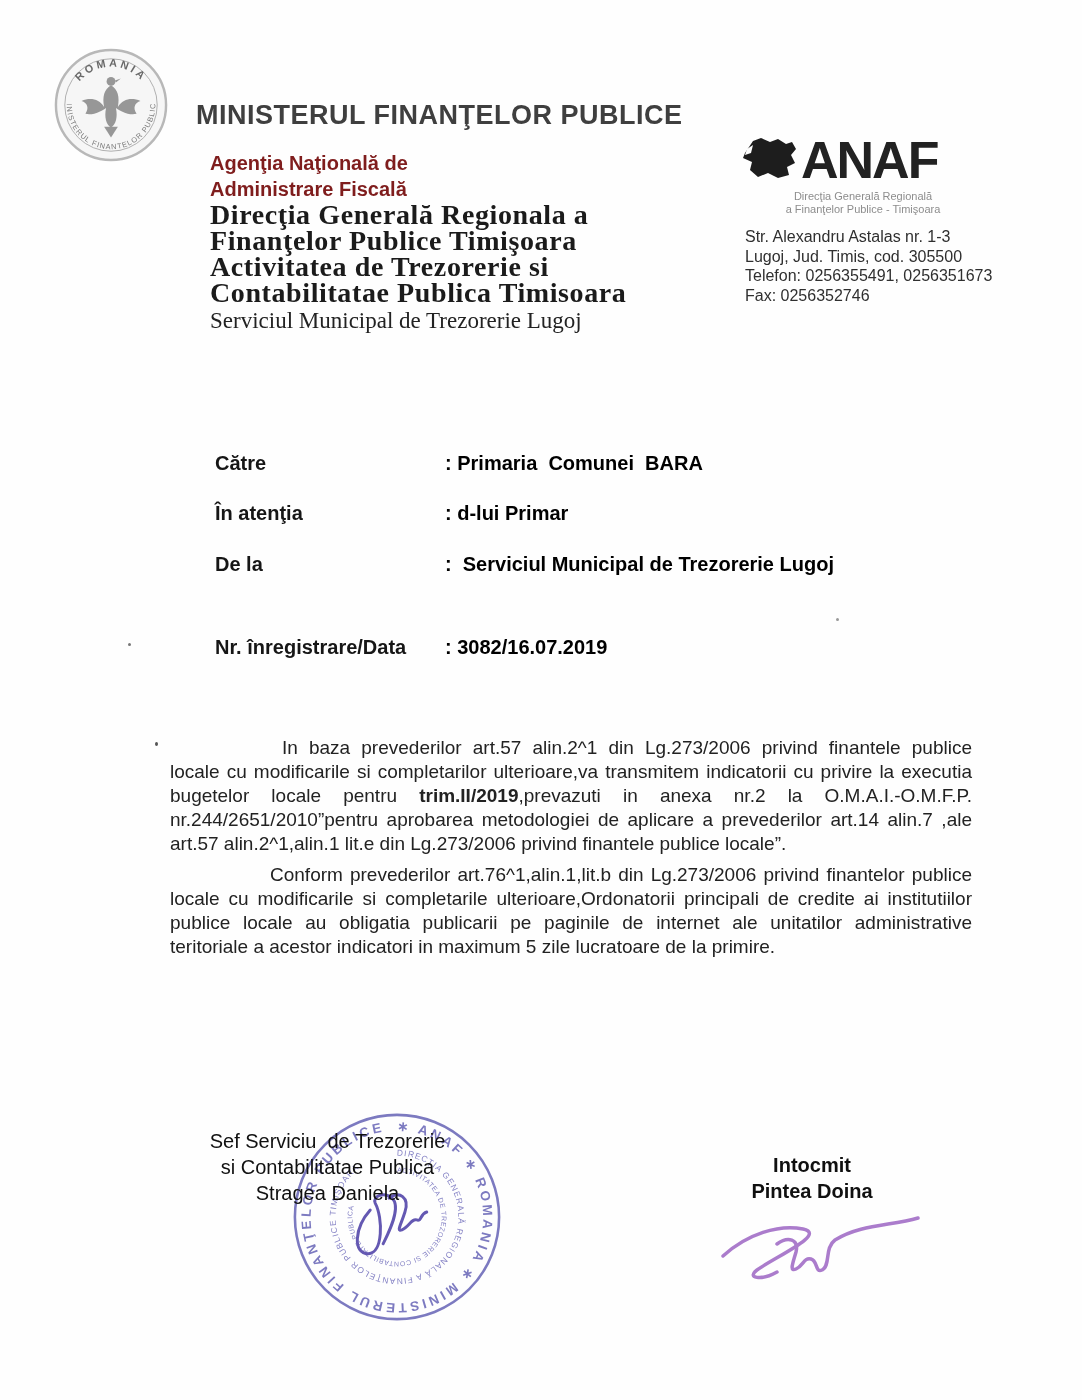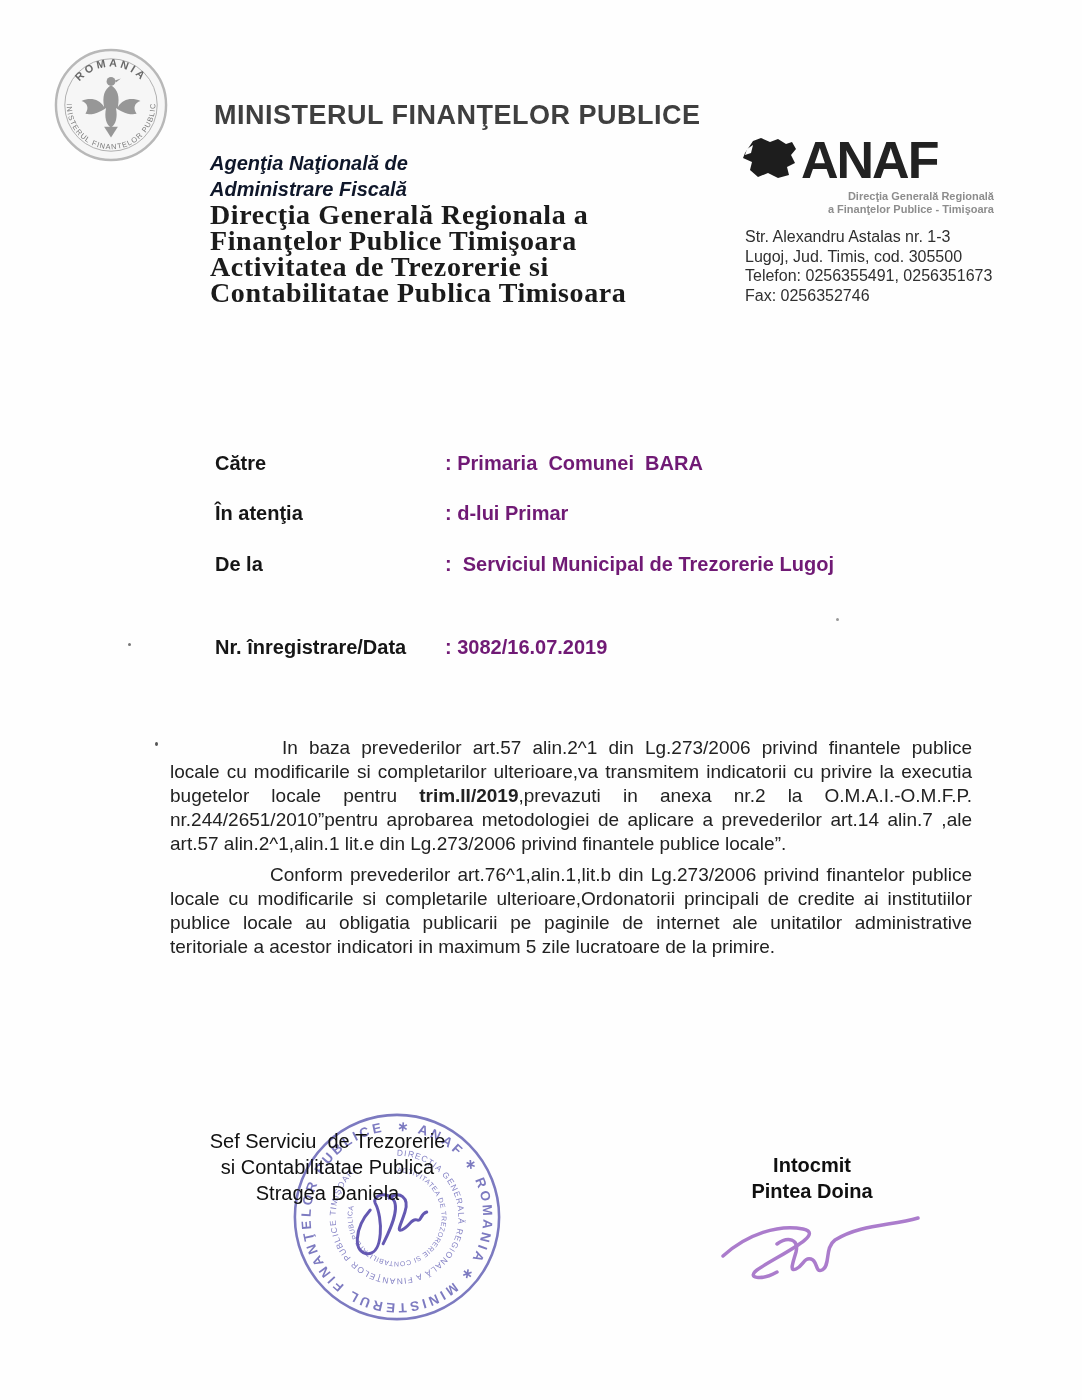--- a/index.html
+++ b/index.html
@@ -7,39 +7,39 @@
     position:relative;width:1082px;height:1400px;margin:0 auto;
     background:#fefefe;overflow:hidden;
     font-family:"Liberation Sans",sans-serif;color:#1f1f1f;
   }
   .abs{position:absolute;}
 
   
   .seal{left:52px;top:46px;width:118px;height:118px;filter:blur(.3px);opacity:.92;}
   .ministry-title{
     left:196px;top:100px;font-size:27px;font-weight:bold;color:#3f3f3f;
-    letter-spacing:.5px;white-space:nowrap;margin-left:18px;
+    letter-spacing:.5px;white-space:nowrap;
   }
   .org-block{left:210px;top:150px;line-height:26px;white-space:nowrap;}
-  .org-sans{font-size:20px;font-weight:bold;color:#0f172a;display:block;font-style:italic;}
+  .org-sans{font-size:20px;font-weight:bold;color:#7f1d1d;display:block;}
   .org-serif{font-family:"Liberation Serif",serif;font-size:28px;font-weight:bold;color:#1b1b1b;display:block;letter-spacing:.6px;}
   .org-service{font-family:"Liberation Serif",serif;font-size:23px;font-weight:normal;color:#222;display:block;line-height:30px;}
 
   .anaf-logo{left:737px;top:131px;width:240px;height:58px;}
   .anaf-caption{
-    left:780px;top:190px;width:214px;text-align:right;
-    font-size:11px;line-height:13px;color:#8d8d8d;font-weight:bold;
+    left:756px;top:190px;width:214px;text-align:center;
+    font-size:11px;line-height:13px;color:#8d8d8d;
   }
   .address{left:745px;top:227px;font-size:16px;line-height:19.5px;color:#2f2f2f;}
   .address span{display:block;}
 
   
   .field-row{position:absolute;left:0;width:1078px;height:30px;}
   .field-label{position:absolute;left:215px;top:0;font-size:20px;font-weight:bold;color:#161616;white-space:pre;}
-  .field-value{position:absolute;left:445px;top:0;font-size:20px;font-weight:bold;color:#701a75;white-space:pre;}
+  .field-value{position:absolute;left:445px;top:0;font-size:20px;font-weight:bold;color:#000000;white-space:pre;}
 
   
   .body-text{left:170px;top:736px;width:802px;font-size:19px;line-height:24px;color:#222;}
   .body-text p{margin:0;text-align:justify;}
   .body-text p.p1{text-indent:112px;}
   .body-text p.p2{text-indent:100px;margin-top:7px;}
 
   
   .sig-left{
     left:175px;top:1128px;width:305px;text-align:center;z-index:3;
@@ -87,20 +87,21 @@
 
   <div class="abs ministry-title">MINISTERUL FINANŢELOR PUBLICE</div>
 
   <div class="abs org-block">
     <span class="org-sans">Agenţia Naţională de</span>
     <span class="org-sans">Administrare Fiscală</span>
     <span class="org-serif">Direcţia Generală Regionala a</span>
     <span class="org-serif">Finanţelor Publice Timişoara</span>
     <span class="org-serif">Activitatea de Trezorerie si</span>
     <span class="org-serif">Contabilitatae Publica Timisoara</span>
+    <span class="org-service">Serviciul Municipal de Trezorerie Lugoj</span>
   </div>
 
   <svg class="abs anaf-logo" viewBox="0 0 240 58">
     <g>
       <path fill="#1d1d1d" d="M8,22 L16,10 L24,7 L33,11 L41,8 L49,13 L55,11 L59,18 L54,24 L58,32 L50,36 L52,44 L41,47 L31,42 L21,46 L13,39 L15,31 L6,27 Z"></path>
       <path fill="#fdfdfd" d="M10,18 L16,14 L14,22 L8,24 Z"></path>
     </g>
     <text x="64" y="47" font-family="Liberation Sans, sans-serif" font-weight="bold" font-size="52" letter-spacing="-2" fill="#222">ANAF</text>
   </svg>
 

